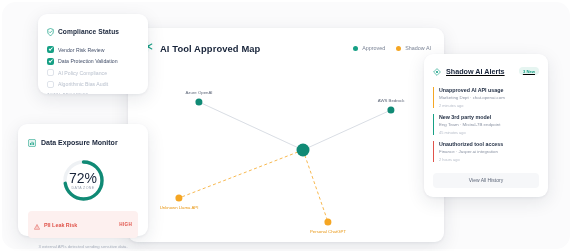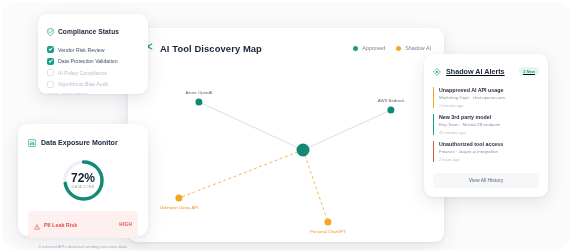--- a/index.html
+++ b/index.html
@@ -68,21 +68,21 @@
   }
   .de-head { display: flex; align-items: center; gap: 5px; margin-bottom: 7px; }
   .de-title { font-size: 7px; font-weight: bold; color: #18243a; }
   .donut-wrap { display: flex; justify-content: center; margin-bottom: 8px; }
   .donut { position: relative; width: 45px; height: 45px; }
   .donut svg { display: block; }
   .donut-text {
     position: absolute; inset: 0;
     display: flex; flex-direction: column; align-items: center; justify-content: center;
   }
-  .donut-val { font-size: 12px; font-weight: bold; color: #18243a; line-height: 1; }
+  .donut-val { font-size: 14px; font-weight: normal; color: #18243a; line-height: 1; }
   .donut-sub { font-size: 3.6px; color: #9aa3b2; letter-spacing: .35px; margin-top: 1.5px; }
   .risk-bar {
     display: flex; align-items: center; justify-content: space-between;
     background: #fdf0ef; border-radius: 4px;
     padding: 4.5px 6px; margin-bottom: 6px;
   }
   .risk-left { display: flex; align-items: center; gap: 4px; }
   .risk-label { font-size: 5.4px; font-weight: bold; color: #e0534a; }
   .risk-level { font-size: 4.6px; font-weight: bold; color: #e0534a; letter-spacing: .3px; }
   .de-foot { font-size: 4.2px; color: #a6adbb; text-align: center; }
@@ -227,21 +227,21 @@
               <line x1="10" y1="10" x2="10" y2="2.5"></line>
               <line x1="10" y1="10" x2="16.6" y2="6.2"></line>
               <line x1="10" y1="10" x2="16.6" y2="13.8"></line>
               <line x1="10" y1="10" x2="10" y2="17.5"></line>
               <line x1="10" y1="10" x2="3.4" y2="13.8"></line>
               <line x1="10" y1="10" x2="3.4" y2="6.2"></line>
             </g>
             <circle cx="10" cy="10" r="2.6" fill="#16a085"></circle>
           </svg>
         </span>
-        <span class="map-title">AI Tool Discovery Map</span>
+        <span class="map-title">AI Tool Approved Map</span>
       </div>
       <div class="legend" id="map-legend">
           <div class="legend-item">
             <span class="legend-dot" style="background: rgb(22, 160, 133);"></span>
             <span class="legend-text">Approved</span>
           </div>
           <div class="legend-item">
             <span class="legend-dot" style="background: rgb(245, 166, 35);"></span>
             <span class="legend-text">Shadow AI</span>
           </div>

